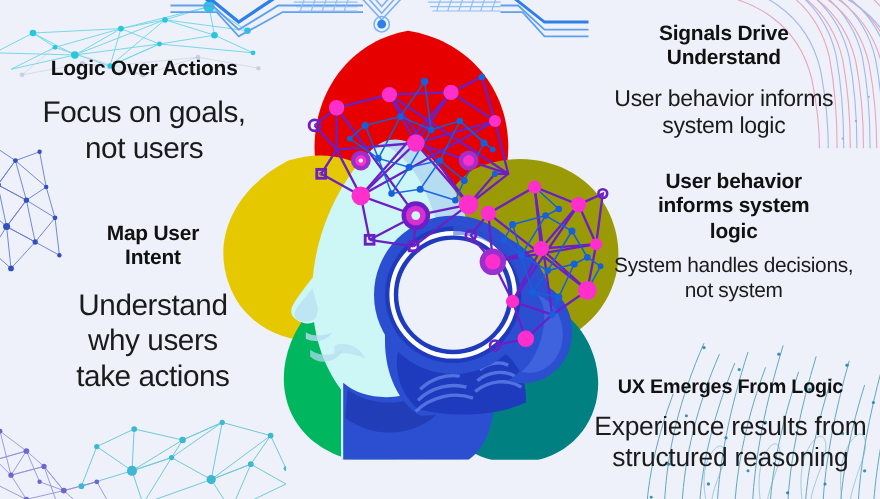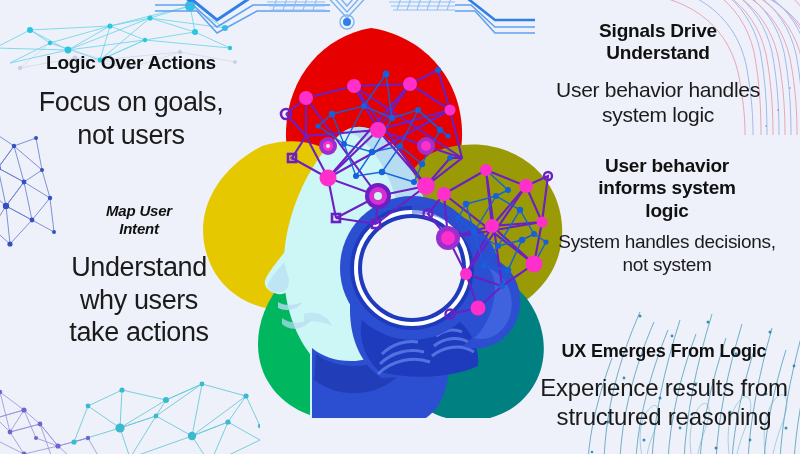--- a/index.html
+++ b/index.html
@@ -33,21 +33,21 @@
   .body{
     color:#1b1b1b;font-weight:400;line-height:1.2;margin:0;
   }
 
   
   #blk-intent{left:0;top:52px;width:262px;text-align:center;}
   #blk-intent .heading{font-size:19px;}
   #blk-intent .body{font-size:27px;margin-top:12px;letter-spacing:-0.4px;}
 
   #blk-map{left:18px;top:202px;width:242px;text-align:center;}
-  #blk-map .heading{font-size:15px;font-style:italic;}
+  #blk-map .heading{font-size:19px;}
   #blk-map .body{font-size:27px;margin-top:14px;letter-spacing:-0.4px;}
 
   
   #blk-signals{left:520px;top:20px;width:276px;text-align:center;}
   #blk-signals .heading{font-size:19px;}
   #blk-signals .body{font-size:21px;margin-top:12px;letter-spacing:-0.3px;}
 
   #blk-userbehavior{left:545px;top:155px;width:244px;text-align:center;}
   #blk-userbehavior .heading{font-size:19px;}
   #blk-userbehavior .body{font-size:19px;margin-top:9px;letter-spacing:-0.3px;}
@@ -505,21 +505,21 @@
       <span class="line">take actions</span>
     </p>
   </div>
 
   <div class="tblock" id="blk-signals">
     <p class="heading">
       <span class="line">Signals Drive</span>
       <span class="line">Understand</span>
     </p>
     <p class="body">
-      <span class="line">User behavior handles</span>
+      <span class="line">User behavior informs</span>
       <span class="line">system logic</span>
     </p>
   </div>
 
   <div class="tblock" id="blk-userbehavior">
     <p class="heading">
       <span class="line">User behavior</span>
       <span class="line">informs system</span>
       <span class="line">logic</span>
     </p>

